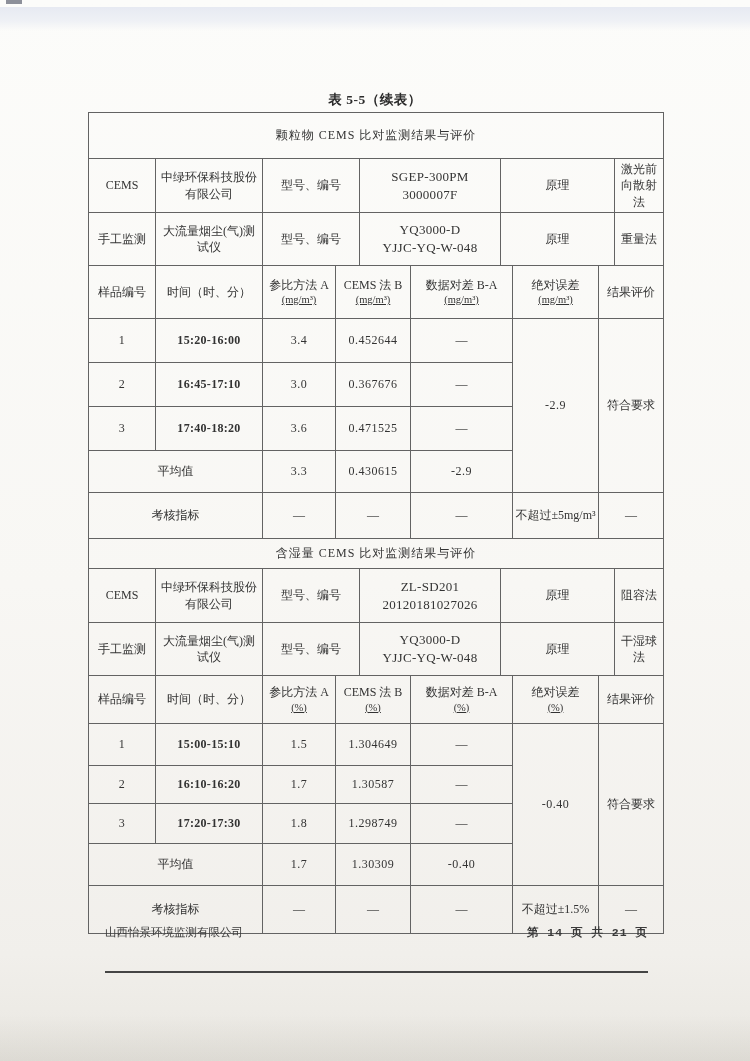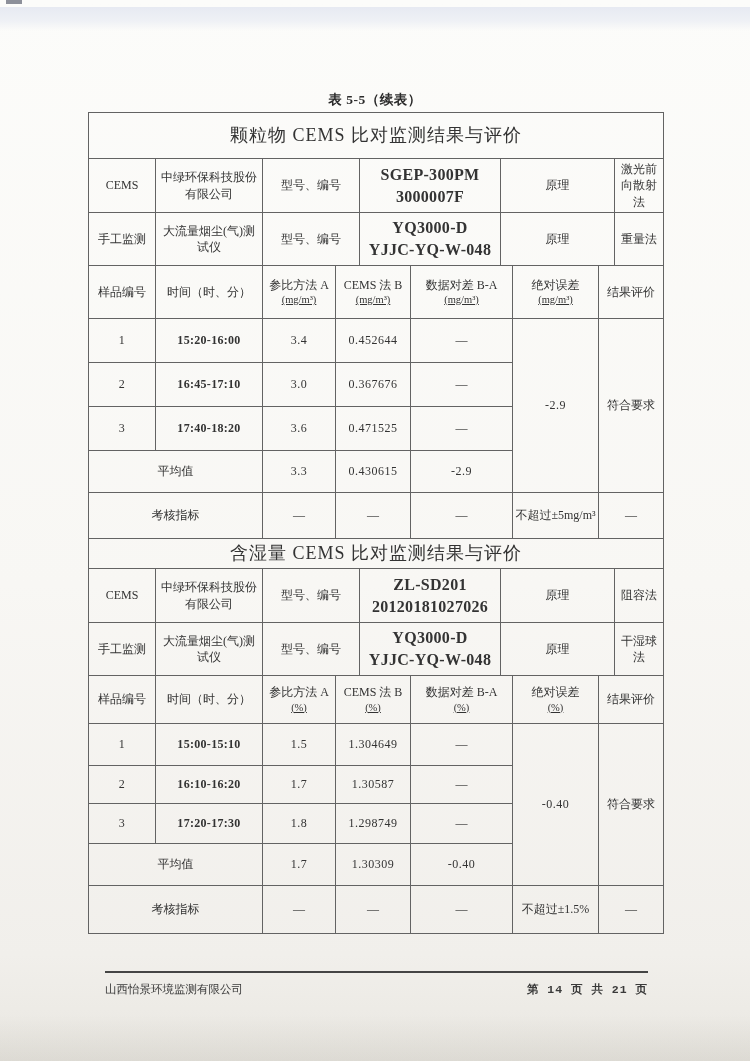--- a/index.html
+++ b/index.html
@@ -29,34 +29,34 @@
   }
   table.cmp-table {
     position:absolute; left:88px; top:112px; width:575px;
     border-collapse:collapse; table-layout:fixed;
     font-size:12px; text-align:center; color:#333;
   }
   table.cmp-table td {
     border:1px solid #636363; padding:0 2px; vertical-align:middle; line-height:1.35;
     overflow:hidden;
   }
-  .sec-title { font-size:18px; letter-spacing:1px; }
+  .sec-title { font-size:12px; letter-spacing:1px; }
   .unit { font-size:10.5px;text-decoration:underline; }
-  .l2 { font-size:16px; letter-spacing:0.3px;font-weight:bold; }
+  .l2 { font-size:13px; letter-spacing:0.3px; }
   .time { font-weight:bold; letter-spacing:0.3px; }
   .num { letter-spacing:0.5px; }
   tr.h38{height:38px} tr.h40{height:40px} tr.h42{height:42px} tr.h44{height:44px}
   tr.h45{height:30px} tr.h46{height:46px} tr.h48{height:48px} tr.h53{height:53px}
   tr.h54{height:54px}
   .footer-rule {
     position:absolute; left:105px; top:971px; width:543px;
     border-top:2px solid #454545;
   }
   .footer {
-    position:absolute; top:982px; left:105px; width:543px;
+    position:absolute; top:925px; left:105px; width:543px;
     display:flex; justify-content:space-between;
     font-size:11.5px; color:#3a3a3a;
   }
   .footer .pageno { font-weight:bold; letter-spacing:1px;font-family:Liberation Mono, monospace; }
 </style>
 </head>
 <body>
 
 <div class="page">
   <div class="top-band"></div>

